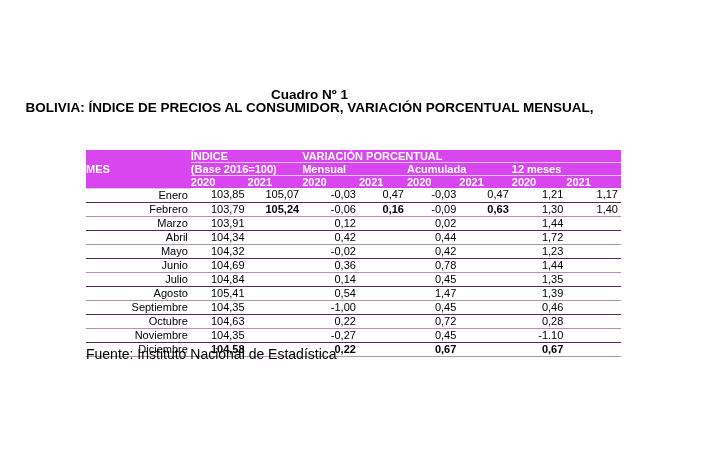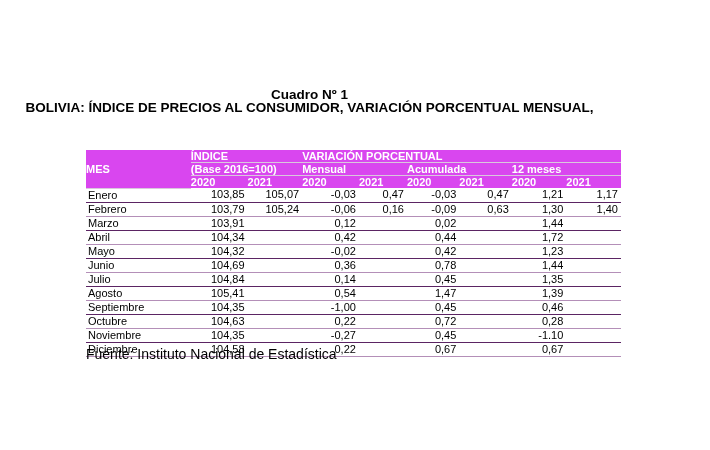--- a/index.html
+++ b/index.html
@@ -6,22 +6,22 @@
     body { width:710px; height:450px; position:relative; font-family:"Liberation Sans", sans-serif; color:#000; overflow:hidden; }
     .titles { position:absolute; left:0; top:88px; width:619px; text-align:center; font-weight:bold; }
     .titles div { font-size:13.5px; line-height:13px; }
     .titles .t1 { font-size:13.5px; }
     .tbl { position:absolute; left:86px; top:150px; width:535px; border-collapse:collapse; font-size:11px; }
     .tbl th { background:#d946ef; color:#fff; font-weight:bold; font-size:11px; padding:0; height:12px; line-height:12px; text-align:left; }
     .tbl th.mes { width:96px; }
     .tbl .hrule th { border-bottom:1px solid #d9c8dc; }
     .tbl td { height:13px; line-height:13px; padding:0 3px; text-align:right; border-bottom:1px solid #5b2463; white-space:nowrap; }
     .tbl tr.alt td { border-bottom:1.5px solid #b48fb8; }
-    .tbl td.month { text-align:left; padding-left:2px; }
-    .tbl td.b { font-weight:normal; }
+    .tbl td.month { text-align:right; padding-left:2px; }
+    .tbl td.b { font-weight:bold; }
     .c-idx20 { width:52px; } .c-idx21 { width:50px; }
     .c-m20 { width:52px; } .c-m21 { width:44px; }
     .c-a20 { width:48px; } .c-a21 { width:48px; }
     .c-d20 { width:50px; } .c-d21 { width:50px; }
     .src { position:absolute; left:86px; top:346px; font-size:14px; }
   </style>
 </head>
 <body>
 
 <div class="titles">

